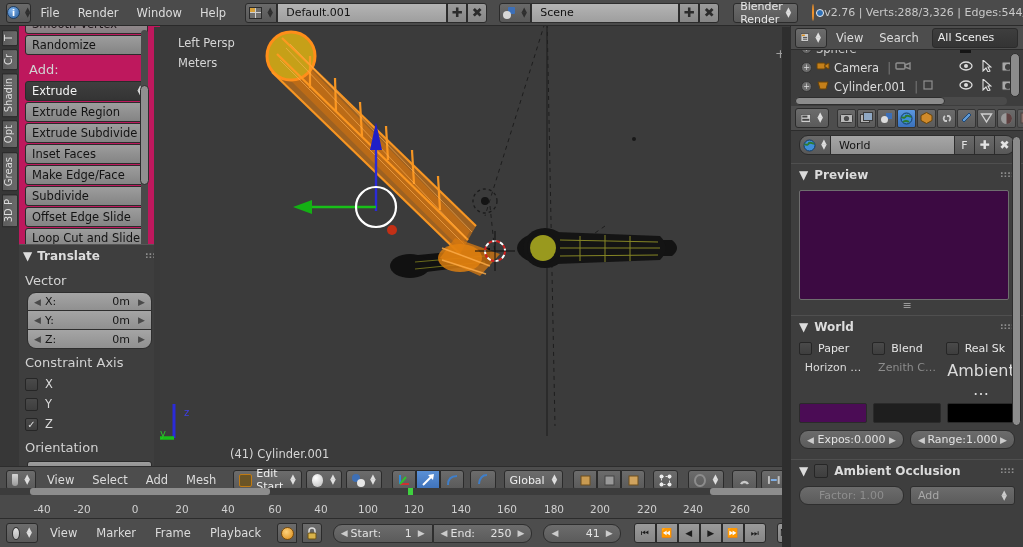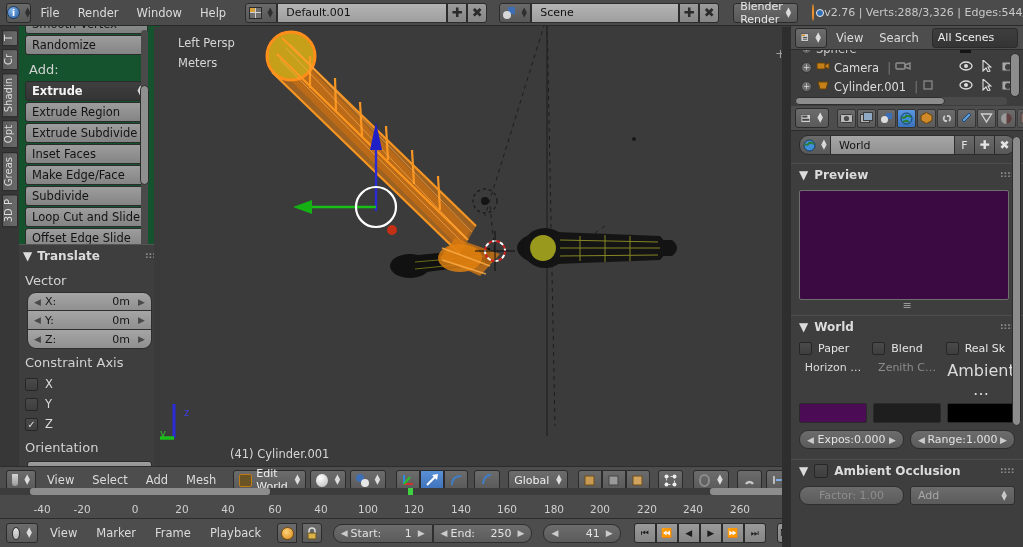--- a/index.html
+++ b/index.html
@@ -83,21 +83,21 @@
     position:relative;
   }
   .blendlogo:after{
     content:"";position:absolute;left:3px;top:4px;width:6px;height:6px;border-radius:50%;
     background:#2e6fb5;border:1px solid #eee;
   }
 
   
   #leftregion{
     position:absolute;left:0;top:26px;width:160px;height:440px;
-    background:#14532d;
+    background:#be185d;
   }
   #vtabs{
     position:absolute;left:0;top:0;width:19px;height:440px;
     background:#373737;
     display:flex;flex-direction:column;align-items:center;padding-top:4px;gap:3px;
   }
   .vtab{
     width:16px;
     background:linear-gradient(to right,#6a6a6a,#5c5c5c);
     border:1px solid #2c2c2c;border-radius:2px 0 0 2px;
@@ -114,21 +114,21 @@
   .tool-btn{
     width:100%;height:20px;margin-bottom:1px;
     background:linear-gradient(to bottom,#9d9d9d,#848484);
     border:1px solid #2b2b2b;border-radius:3px;
     color:#131313;font-size:11.5px;
     display:flex;align-items:center;padding-left:6px;
   }
   .tool-btn.active{
     background:linear-gradient(to bottom,#3f3f3f,#343434);
     color:#f4f4f4;
-    justify-content:space-between;padding-right:4px;font-weight:bold;
+    justify-content:space-between;padding-right:4px;
   }
   .tool-label{ color:#d2d2d2;font-size:13px;padding:6px 0 4px 4px;}
   .panel-title{
     display:flex;align-items:center;gap:5px;
     color:#dcdcdc;font-size:12px;font-weight:bold;
     padding:4px 0 4px 4px;
   }
   .grip{ margin-left:auto;color:#8e8e8e;font-size:9px;letter-spacing:1px;}
   .chk{
     width:13px;height:13px;border-radius:2px;
@@ -328,22 +328,22 @@
         <span class="updown" style="color:#ddd">
             <span>▲</span>
             <span>▼</span>
           </span>
       </div>
       <div class="tool-btn">Extrude Region</div>
       <div class="tool-btn">Extrude Subdivide</div>
       <div class="tool-btn">Inset Faces</div>
       <div class="tool-btn">Make Edge/Face</div>
       <div class="tool-btn">Subdivide</div>
+      <div class="tool-btn">Offset Edge Slide</div>
       <div class="tool-btn">Loop Cut and Slide</div>
-      <div class="tool-btn">Offset Edge Slide</div>
     </div>
 
     <div class="tool-scroll" style="left:140px;">
       <div class="track"></div>
       <div class="thumb"></div>
     </div>
 
     <div style="position:absolute;left:19px;top:218px;width:141px;height:222px;background:#3e3e3e;border-top:1px solid #555;">
       <div class="panel-title">
         <span>▼</span>
@@ -498,21 +498,21 @@
           <span>▼</span>
         </span>
     </div>
     <div class="menu-lbl">View</div>
     <div class="menu-lbl">Select</div>
     <div class="menu-lbl">Add</div>
     <div class="menu-lbl">Mesh</div>
 
     <div class="hdr-sel" style="width:100px;margin-left:6px;">
       <span style="width:13px;height:13px;border:1px solid #c07a12;background:#6a5426;display:inline-block;border-radius:2px;"></span>
-      <span style="flex:1">Edit World</span>
+      <span style="flex:1">Edit Start</span>
       <span class="updown" style="color:#e0e0e0">
           <span>▲</span>
           <span>▼</span>
         </span>
     </div>
 
     <div class="hdr-sel" style="width:36px;justify-content:center;">
       <span style="width:13px;height:13px;border-radius:50%;background:radial-gradient(circle at 35% 30%,#fff,#b9b9b9);display:inline-block;"></span>
       <span class="updown" style="color:#e0e0e0">
           <span>▲</span>

